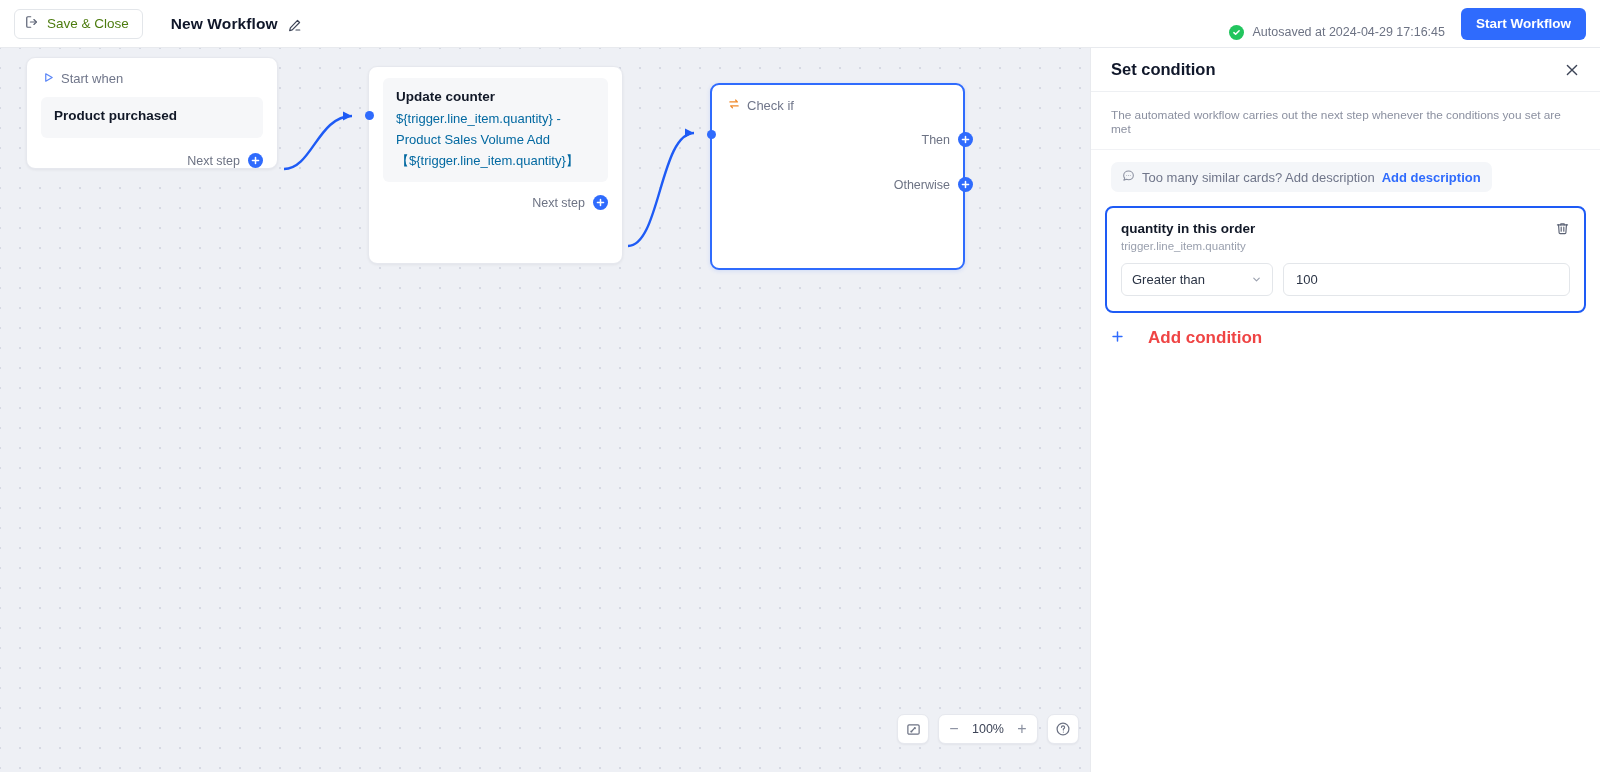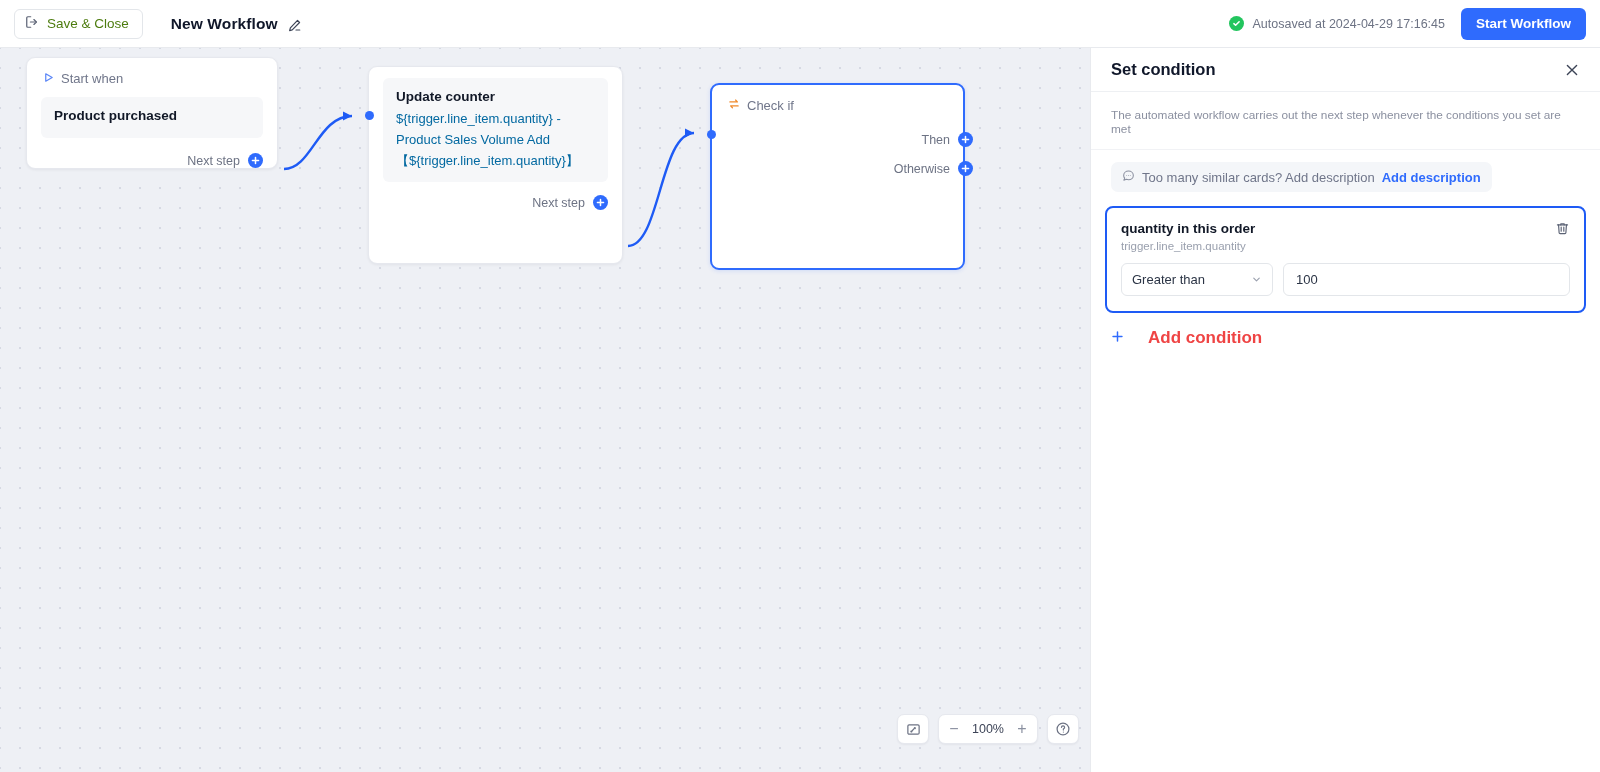--- a/index.html
+++ b/index.html
@@ -22,21 +22,21 @@
     background: #fff; border: 1px solid #e3e6ea; border-radius: 6px;
     display: flex; align-items: center; gap: 8px;
     font-size: 13.5px; color: #4d7c0f; cursor: pointer;
   }
   .wf-title-wrap {
     margin-left: 28px; display: flex; align-items: flex-end; gap: 9px;
   }
   .wf-title { font-size: 15.5px; font-weight: 700; color: #10172a; letter-spacing: .1px; }
   .pencil { cursor: pointer; display: flex; }
   .topbar-right {
-    margin-left: auto; display: flex; align-items: center; gap: 16px; padding-right: 14px;
+    margin-left: auto; display: flex; align-items: flex-end; gap: 16px; padding-right: 14px;
   }
   .autosaved { display: flex; align-items: center; gap: 8px; font-size: 12.5px; color: #6d7384; }
   .check-badge {
     width: 15px; height: 15px; border-radius: 50%; background: #22c55e;
     display: flex; align-items: center; justify-content: center;
   }
   .start-btn {
     height: 32px; padding: 0 15px; background: #2f6bfd; color: #fff;
     border: none; border-radius: 6px; font-size: 13.5px; font-weight: 700;
     font-family: inherit; cursor: pointer;
@@ -240,21 +240,21 @@
         <span>Check if</span>
       </div>
       <div class="next-row" style="margin-top:19px; padding-right:6px;">
         <span>Then</span>
         <span class="plus-dot" style="margin-right:-16px;">
           <svg width="9" height="9" viewBox="0 0 10 10" stroke="#fff" stroke-width="1.7" stroke-linecap="round">
               <path d="M5 1.6v6.8M1.6 5h6.8"></path>
             </svg>
         </span>
       </div>
-      <div class="next-row" style="margin-top:14px; padding-right:6px;">
+      <div class="next-row" style="margin-top:30px; padding-right:6px;">
         <span>Otherwise</span>
         <span class="plus-dot" style="margin-right:-16px;">
           <svg width="9" height="9" viewBox="0 0 10 10" stroke="#fff" stroke-width="1.7" stroke-linecap="round">
               <path d="M5 1.6v6.8M1.6 5h6.8"></path>
             </svg>
         </span>
       </div>
     </div>
 
     <div class="zoomctl">

